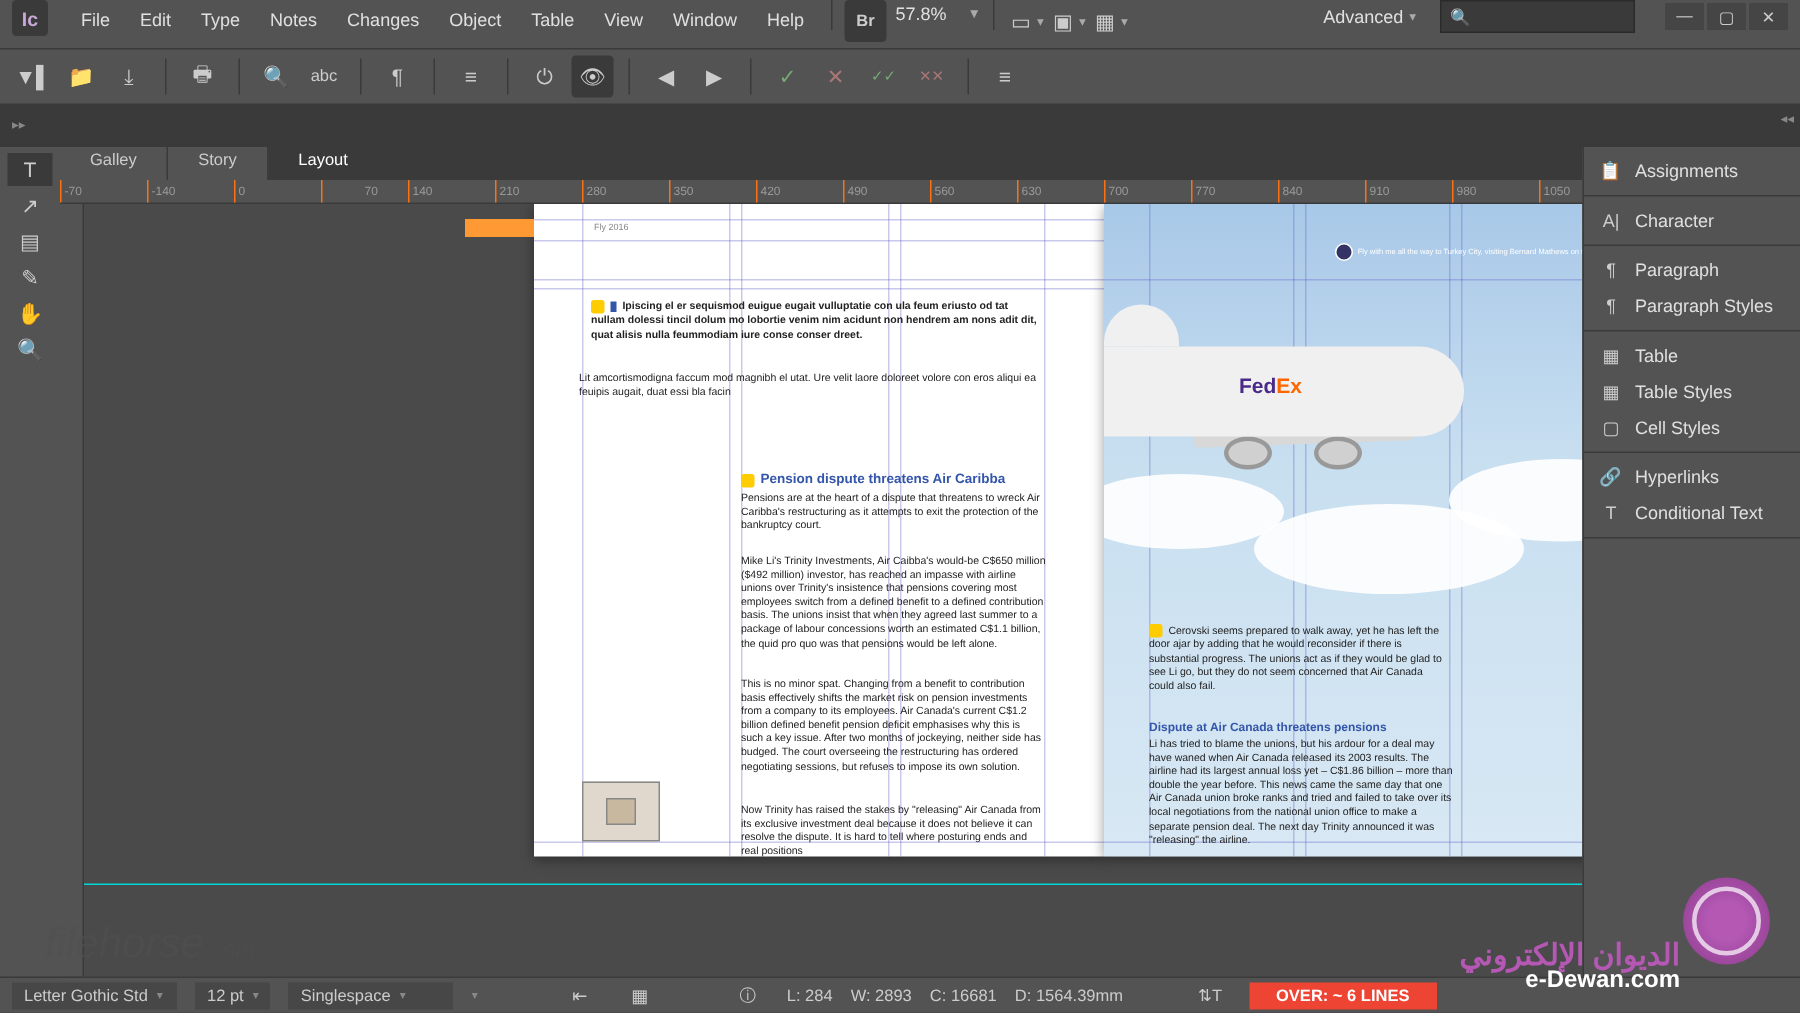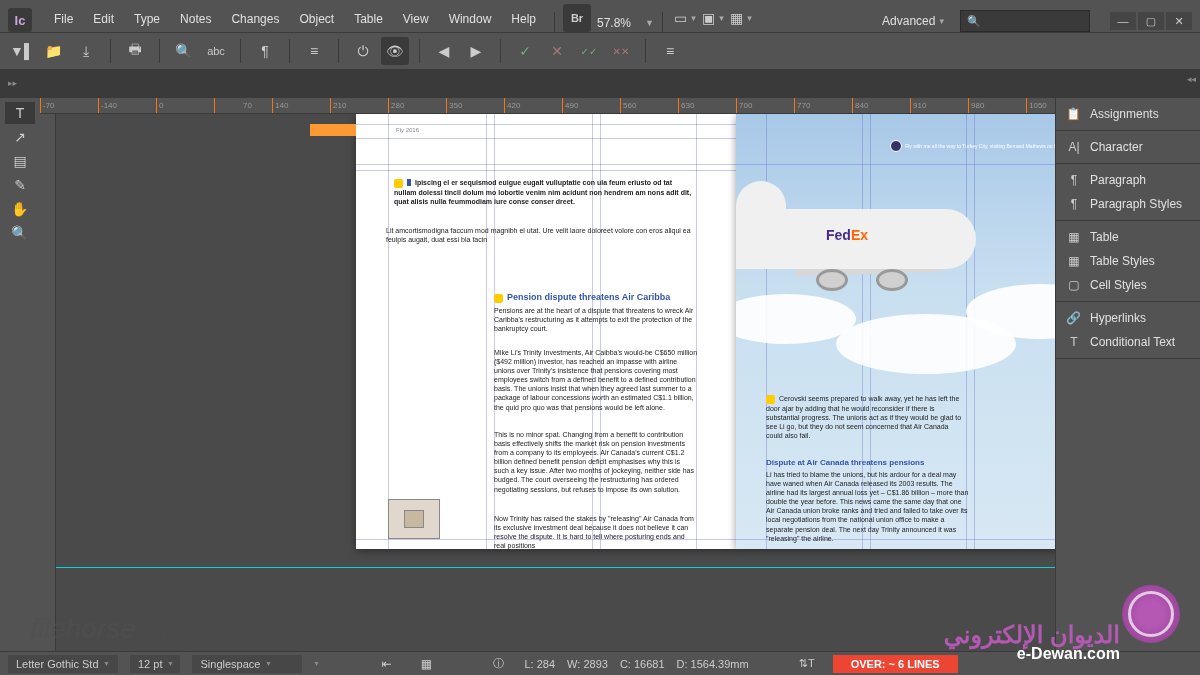--- a/index.html
+++ b/index.html
@@ -1,19 +1,19 @@
 <!DOCTYPE html>
 <html><head>
 <meta charset="utf-8">
 <style>
 * { margin: 0; padding: 0; box-sizing: border-box; font-family: "Segoe UI", Tahoma, sans-serif; }
 body { width: 1200px; height: 675px; background: #4a4a4a; overflow: hidden; position: relative; }
 
 
-.menubar { height: 32px; background: #535353; display: flex; align-items: flex-end; padding: 0 8px; color: #e0e0e0; font-size: 12px; }
+.menubar { height: 32px; background: #535353; display: flex; align-items: flex-start; padding: 0 8px; color: #e0e0e0; font-size: 12px; }
 .app-icon { width: 24px; height: 24px; background: #3a3a3a; border-radius: 3px; display: flex; align-items: center; justify-content: center; font-weight: bold; font-size: 13px; color: #c8a8d8; margin-right: 12px; }
 .menu-item { padding: 6px 10px; cursor: pointer; }
 .menu-sep { width: 1px; height: 20px; background: #3a3a3a; margin: 0 8px; }
 .zoom-box { display: flex; align-items: center; gap: 4px; }
 .zoom-value { padding: 2px 6px; }
 .dropdown-arrow { font-size: 9px; color: #aaa; margin-left: 4px; }
 .menu-right { margin-left: auto; display: flex; align-items: center; gap: 8px; }
 .workspace-select { padding: 4px 8px; display: flex; align-items: center; }
 .search-box { width: 130px; height: 22px; background: #3a3a3a; border: 1px solid #2a2a2a; display: flex; align-items: center; padding: 0 6px; }
 .window-controls { display: flex; gap: 2px; margin-left: 12px; }
@@ -96,21 +96,21 @@
 .status-field.wide { min-width: 110px; }
 .status-arrow { font-size: 8px; color: #888;}
 .over-indicator { background: #ee4433; color: #fff; padding: 2px 18px; font-weight: bold; height: 18px; display:flex; align-items:center;}
 
 
 .watermark-left { position: absolute; left: 30px; bottom: 30px; color: rgba(80,80,80,0.6); font-size: 28px; font-weight: 300; font-style: italic; z-index: 100; pointer-events:none;}
 .watermark-left .dot { color: rgba(80,80,80,0.4); font-size: 16px;}
 .watermark-right { position: absolute; right: 20px; bottom: 12px; z-index: 100; pointer-events:none;}
 .watermark-logo { width: 58px; height: 58px; border-radius: 50%; background: radial-gradient(circle, #b458b4 30%, #8a3a8a 100%); position: absolute; right: 0; bottom: 20px; display:flex; align-items:center; justify-content:center;}
 .watermark-logo::before { content:""; width: 40px; height: 40px; border: 3px solid rgba(255,255,255,0.7); border-radius: 50%;}
-.watermark-text { color: #b458b4; font-size: 24px; font-weight: bold; text-align: right; margin-right: 60px; }
+.watermark-text { color: #b458b4; font-size: 20px; font-weight: bold; text-align: right; margin-right: 60px; }
 .watermark-sub { color: #ffffff; font-size: 16px; font-weight: bold; text-align: right; margin-right: 60px; margin-top: -4px;}
 </style>
 </head>
 <body>
 
 <div class="menubar">
   <div class="app-icon">Ic</div>
   <div class="menu-item">File</div>
   <div class="menu-item">Edit</div>
   <div class="menu-item">Type</div>
@@ -184,20 +184,25 @@
   <div class="side-tools">
     <div class="side-tool active">T</div>
     <div class="side-tool">↗</div>
     <div class="side-tool">▤</div>
     <div class="side-tool">✎</div>
     <div class="side-tool">✋</div>
     <div class="side-tool">🔍</div>
   </div>
 
   <div class="view-area">
+    <div class="view-tabs">
+      <div class="view-tab">Galley</div>
+      <div class="view-tab">Story</div>
+      <div class="view-tab active">Layout</div>
+    </div>
     <div class="ruler-h" id="ruler-h">
         <div class="ruler-mark" style="left: 0px;">-70</div>
         <div class="ruler-mark" style="left: 58px;">-140</div>
         <div class="ruler-mark" style="left: 116px;">0</div>
         <div class="ruler-mark" style="left: 174px; padding-left: 28px;">70</div>
         <div class="ruler-mark" style="left: 232px;">140</div>
         <div class="ruler-mark" style="left: 290px;">210</div>
         <div class="ruler-mark" style="left: 348px;">280</div>
         <div class="ruler-mark" style="left: 406px;">350</div>
         <div class="ruler-mark" style="left: 464px;">420</div>

